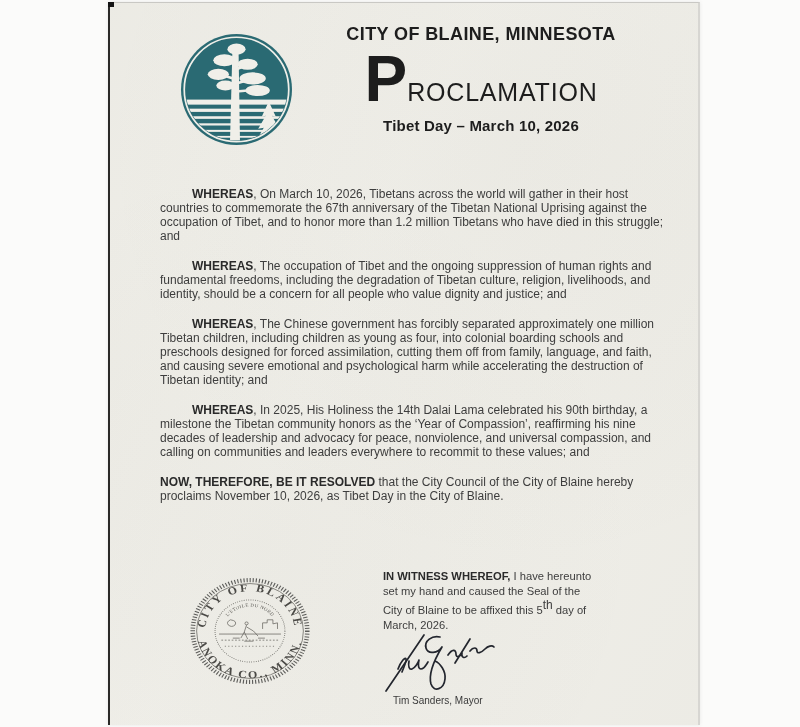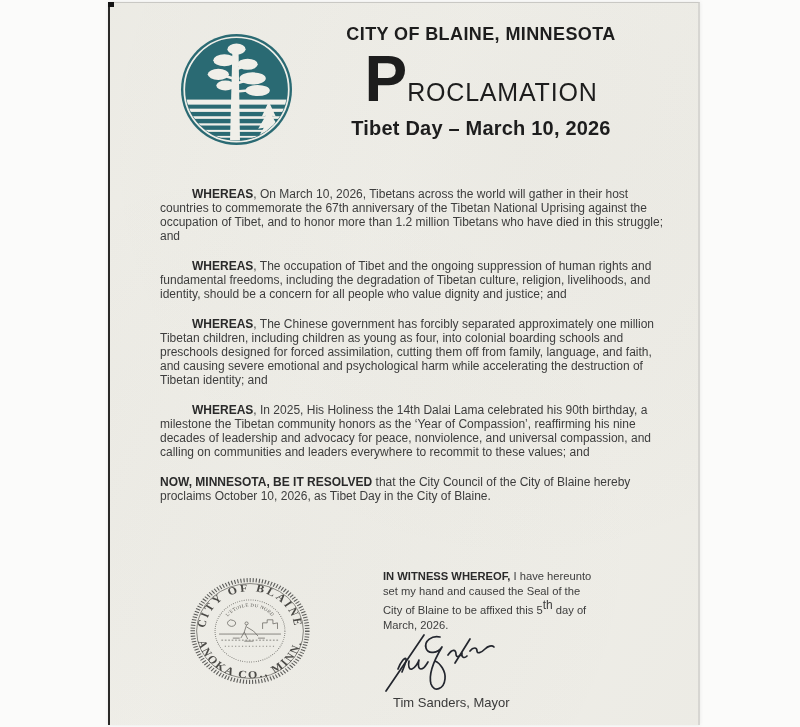--- a/index.html
+++ b/index.html
@@ -14,34 +14,34 @@
     border-left:2px solid #2b2a28;border-right:2px solid #d7d6d2;border-top:1px solid #c9c8c4;
     box-shadow:0 0 4px rgba(0,0,0,0.08);padding-left:28px;}
   .corner-artifact{position:absolute;left:-2px;top:-1px;width:6px;height:5px;background:#141414;}
   
   .logo{position:absolute;left:70px;top:30px;width:113px;height:113px;}
   .header{position:absolute;left:228px;top:21px;width:286px;text-align:center;color:#1d1d1d;}
   .city-line{font-size:18px;font-weight:bold;letter-spacing:0.4px;line-height:21px;white-space:nowrap;}
   .procl-line{display:flex;justify-content:center;align-items:baseline;height:60px;margin-top:2px;white-space:nowrap;}
   .procl-p{font-size:64px;font-weight:bold;line-height:1;}
   .procl-rest{font-size:25px;font-weight:normal;letter-spacing:0.8px;}
-  .subtitle{font-size:20px;font-weight:bold;margin-top:10px;letter-spacing:0.2px;white-space:nowrap;}
+  .subtitle{font-size:15px;font-weight:bold;margin-top:10px;letter-spacing:0.2px;white-space:nowrap;}
   
   .doc-body{position:absolute;left:50px;top:146px;width:504px;font-size:12px;line-height:14px;color:#3d3d3d;margin-top:38px;}
   .doc-body p{margin:0 0 16px 0;}
   .doc-body p.indent{text-indent:32px;}
   .doc-body p.narrow{max-width:452px;}
   .lead{font-weight:bold;color:#2a2a2a;}
   
   .witness{position:absolute;left:273px;top:566px;width:218px;font-size:11.2px;line-height:14.6px;color:#3d3d3d;}
   .witness sup{font-size:12px;}
   
   .seal{position:absolute;left:77px;top:572px;width:126px;height:112px;opacity:0.88;}
   .signature{position:absolute;left:272px;top:626px;width:124px;height:68px;}
-  .mayor-name{position:absolute;left:283px;top:692px;font-size:13px;color:#3a3a3a;}
+  .mayor-name{position:absolute;left:283px;top:692px;font-size:10px;color:#3a3a3a;}
 </style>
 </head>
 <body>
 
 <div class="viewport">
   <div class="page">
     <div class="corner-artifact"></div>
 
     <svg class="logo" viewBox="0 0 112 112">
       <defs>
@@ -86,21 +86,21 @@
           <span class="procl-rest">ROCLAMATION</span>
       </div>
       <div class="subtitle">Tibet Day – March 10, 2026</div>
     </div>
 
     <div class="doc-body">
       <p class="indent"><span class="lead">WHEREAS</span><span>, On March 10, 2026, Tibetans across the world will gather in their host countries to commemorate the 67th anniversary of the Tibetan National Uprising against the occupation of Tibet, and to honor more than 1.2 million Tibetans who have died in this struggle; and</span></p>
       <p class="indent"><span class="lead">WHEREAS</span><span>, The occupation of Tibet and the ongoing suppression of human rights and fundamental freedoms, including the degradation of Tibetan culture, religion, livelihoods, and identity, should be a concern for all people who value dignity and justice; and</span></p>
       <p class="indent"><span class="lead">WHEREAS</span><span>, The Chinese government has forcibly separated approximately one million Tibetan children, including children as young as four, into colonial boarding schools and preschools designed for forced assimilation, cutting them off from family, language, and faith, and causing severe emotional and psychological harm while accelerating the destruction of Tibetan identity; and</span></p>
       <p class="indent"><span class="lead">WHEREAS</span><span>, In 2025, His Holiness the 14th Dalai Lama celebrated his 90th birthday, a milestone the Tibetan community honors as the ‘Year of Compassion’, reaffirming his nine decades of leadership and advocacy for peace, nonviolence, and universal compassion, and calling on communities and leaders everywhere to recommit to these values; and</span></p>
-      <p><span class="lead">NOW, MINNESOTA, BE IT RESOLVED</span><span> that the City Council of the City of Blaine hereby proclaims October 10, 2026, as Tibet Day in the City of Blaine.</span></p>
+      <p><span class="lead">NOW, THEREFORE, BE IT RESOLVED</span><span> that the City Council of the City of Blaine hereby proclaims November 10, 2026, as Tibet Day in the City of Blaine.</span></p>
     </div>
 
     <div class="witness">
       <span class="lead">IN WITNESS WHEREOF,</span><span> I have hereunto set my hand and caused the Seal of the City of Blaine to be affixed this 5</span><sup>th</sup><span> day of March, 2026.</span>
     </div>
 
     <svg class="seal" viewBox="0 0 110 110" preserveAspectRatio="none">
       <defs>
         <path id="sealTop" d="M 16,55 A 39,39 0 1 1 94,55"></path>
         <path id="sealBottom" d="M 8.5,55 A 46.5,46.5 0 0 0 101.5,55"></path>

